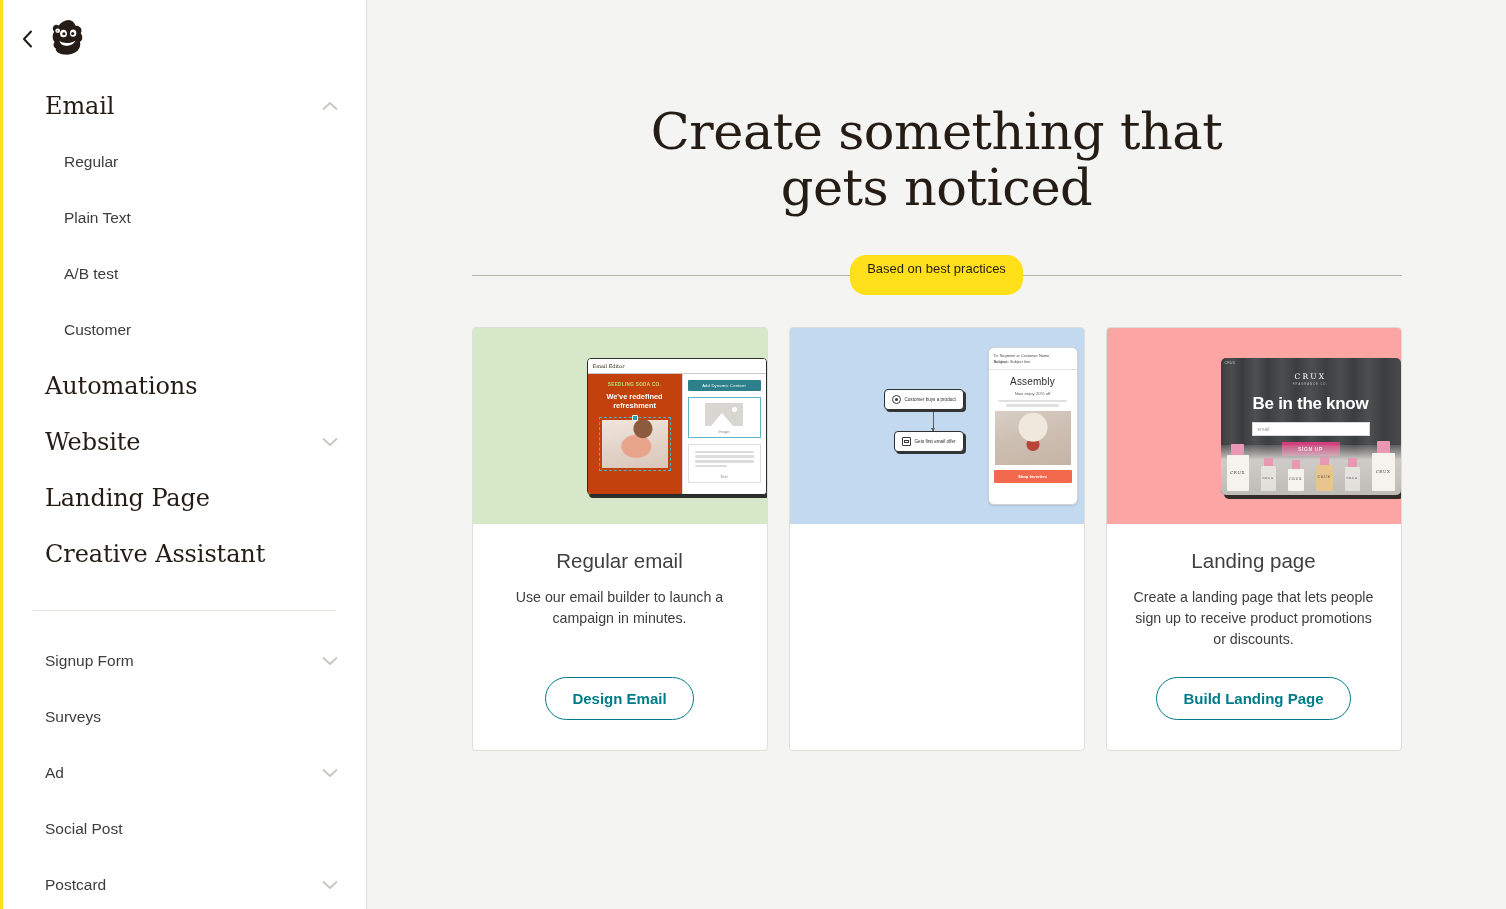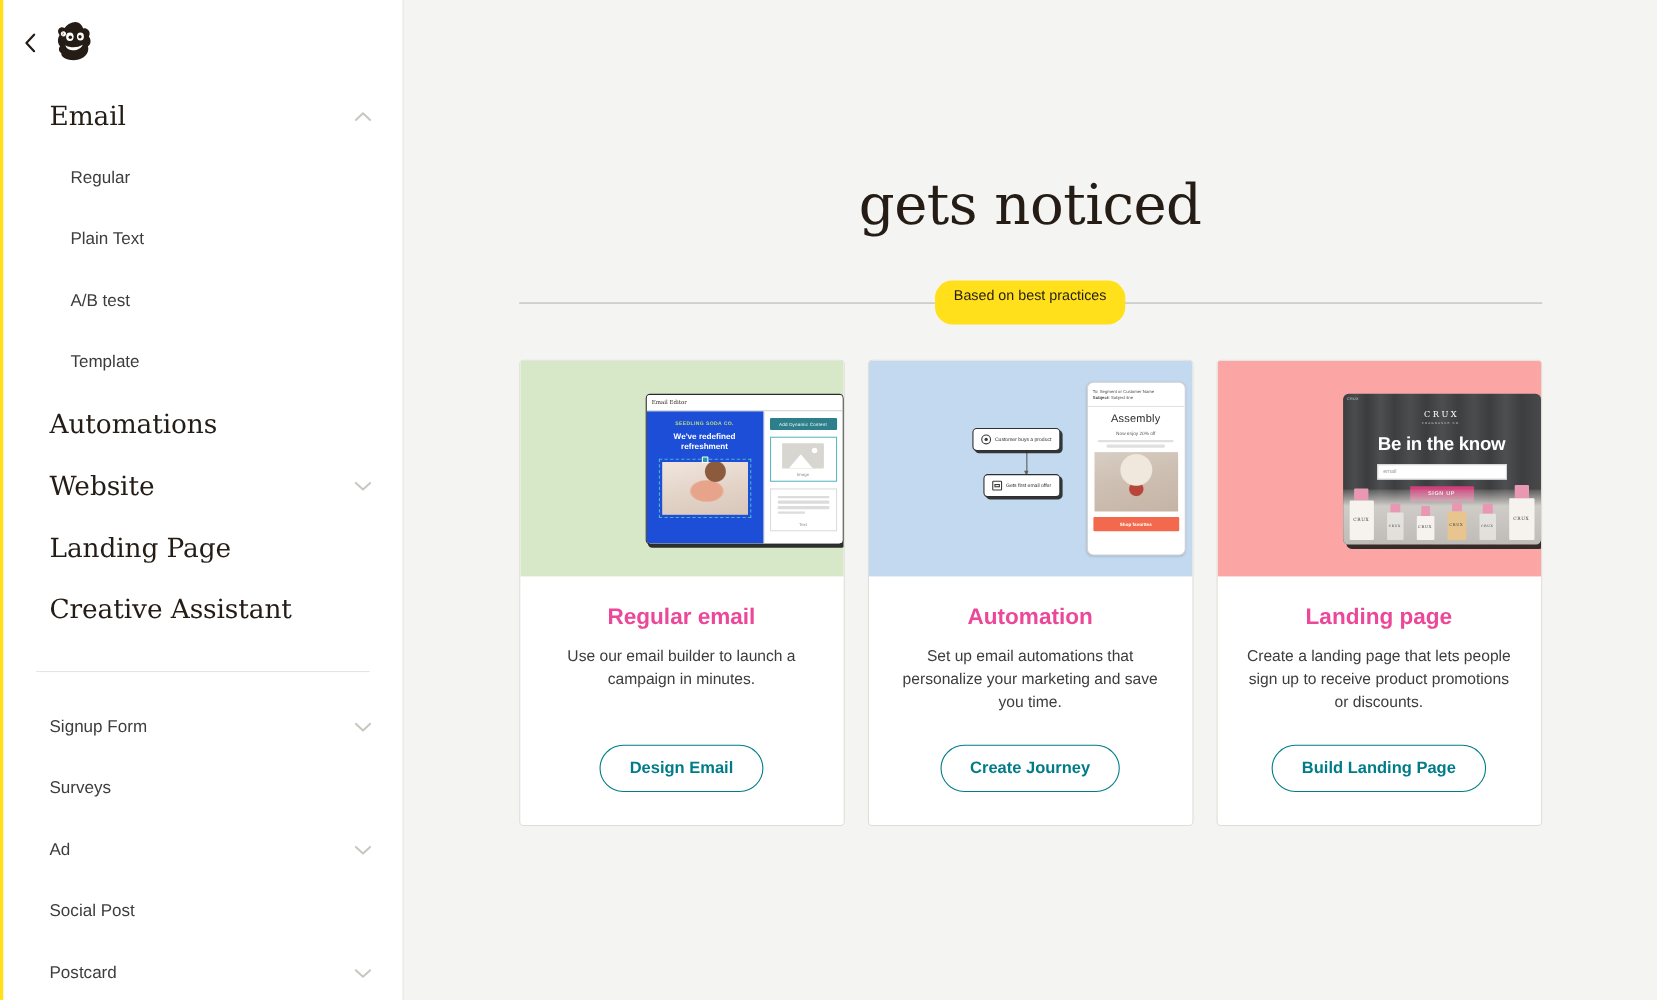--- a/index.html
+++ b/index.html
@@ -215,22 +215,22 @@
     padding: 25px 22px 30px;
     text-align: center;
     flex: 1 1 auto;
     display: flex;
     flex-direction: column;
     align-items: center;
   }
 
   .card-title {
     font-size: 20.5px;
-    color: #ec4899;
-    font-weight: 700;
+    color: #404040;
+    font-weight: 400;
     line-height: 1.2;
   }
 
   .card-desc {
     font-size: 14.2px;
     line-height: 1.5;
     color: #3d3d3d;
     margin-top: 13px;
     max-width: 255px;
   }
@@ -271,22 +271,22 @@
     border-bottom: 1px solid #c9c9c9;
     display: flex;
     align-items: center;
     padding-left: 5px;
     font-size: 5px;
     font-family: "DejaVu Serif", serif;
     color: #241c15;
   }
   .te-cols { flex: 1 1 auto; display: flex; min-height: 0; }
   .te-canvas {
-    width: 106px;
-    background: #1d4ed8;
+    width: 94px;
+    background: #c2410c;
     padding: 8px 7px 0;
     position: relative;
   }
   .te-brand {
     font-size: 4.6px;
     font-weight: 700;
     color: #b7e077;
     letter-spacing: 0.35px;
     text-align: center;
   }
@@ -649,21 +649,21 @@
     <a class="nav-sub" href="#">
       <span class="nav-label">Regular</span>
     </a>
     <a class="nav-sub" href="#">
       <span class="nav-label">Plain Text</span>
     </a>
     <a class="nav-sub" href="#">
       <span class="nav-label">A/B test</span>
     </a>
     <a class="nav-sub" href="#">
-      <span class="nav-label">Template</span>
+      <span class="nav-label">Customer</span>
     </a>
 
     <a class="nav-primary" href="#">
       <span class="nav-label">Automations</span>
     </a>
 
     <a class="nav-primary" href="#">
       <span class="nav-label">Website</span>
       <span class="chev">
         <svg width="16" height="10" viewBox="0 0 16 10" fill="none" aria-hidden="true">
@@ -716,21 +716,21 @@
         </svg>
       </span>
     </a>
   </nav>
 </aside>
 
 <main id="main">
   <div id="main-inner">
 
     <h1 id="hero-title">
-      <br>
+      <span>Create something that</span><br>
       <span>gets noticed</span>
     </h1>
 
     <div id="badge-row">
       <div id="badge-line"></div>
       <span id="badge">Based on best practices</span>
     </div>
 
 
     <div id="cards">
@@ -804,27 +804,20 @@
                   <span></span>
                 </span>
               <span>Customer buys a product</span>
             </div>
             <div class="ta-node ta-node2">
               <span class="ta-nodeicon sq">
                   <span></span>
                 </span>
               <span>Gets first email offer</span>
             </div>
-          </div>
-        </div>
-        <div class="card-body">
-          <div class="card-title">Automation</div>
-          <div class="card-desc">Set up email automations that personalize your marketing and save you time.</div>
-          <div class="card-btn">
-            <button>Create Journey</button>
           </div>
         </div>
       </div>
 
       <div class="card">
         <div class="card-hero hero-yellow">
           <div class="thumb-lp">
             <div class="lp-tag">CRUX</div>
             <div class="lp-brand">CRUX</div>
             <div class="lp-brandsub">FRAGRANCE CO.</div>

